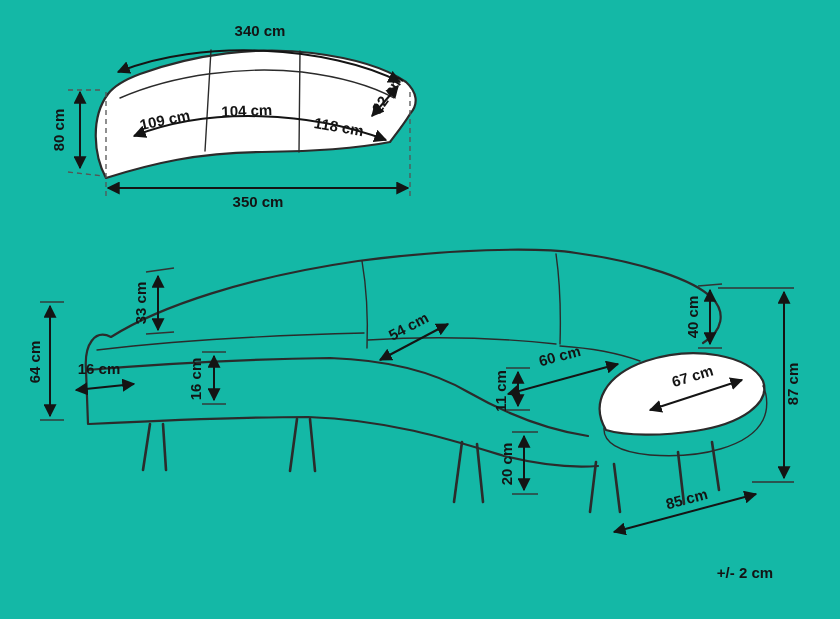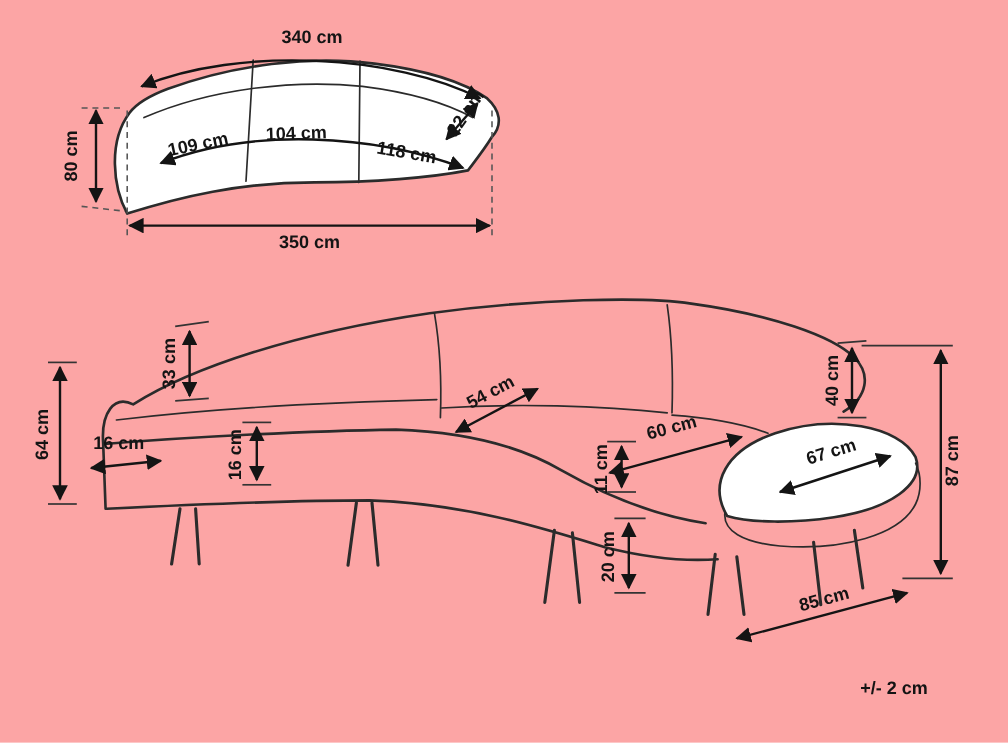--- a/index.html
+++ b/index.html
@@ -1,16 +1,16 @@
 <!DOCTYPE html>
 <html><head>
 <meta charset="utf-8">
 <style>
   html,body{margin:0;padding:0;background:#ffffff;}
-  .stage{position:relative;width:840px;height:619px;background:#fca5a5;overflow:hidden;
+  .stage{position:relative;width:840px;height:619px;background:#14b8a6;overflow:hidden;
          font-family:"Liberation Sans",sans-serif;}
   svg text{font-family:"Liberation Sans",sans-serif;font-weight:bold;font-size:15px;fill:#141414;}
   .outline{fill:none;stroke:#2b2b2b;stroke-width:2.2;stroke-linecap:round;stroke-linejoin:round;}
   .fillwhite{fill:#ffffff;stroke:#2b2b2b;stroke-width:2.2;stroke-linejoin:round;}
   .thin{fill:none;stroke:#2b2b2b;stroke-width:1.4;stroke-linecap:round;}
   .dim{fill:none;stroke:#141414;stroke-width:2;}
   .tick{fill:none;stroke:#333333;stroke-width:1.4;}
   .dash{fill:none;stroke:#555555;stroke-width:1.3;stroke-dasharray:5 4;}
   .leg{fill:none;stroke:#2b2b2b;stroke-width:2.6;stroke-linecap:round;}
 </style>

